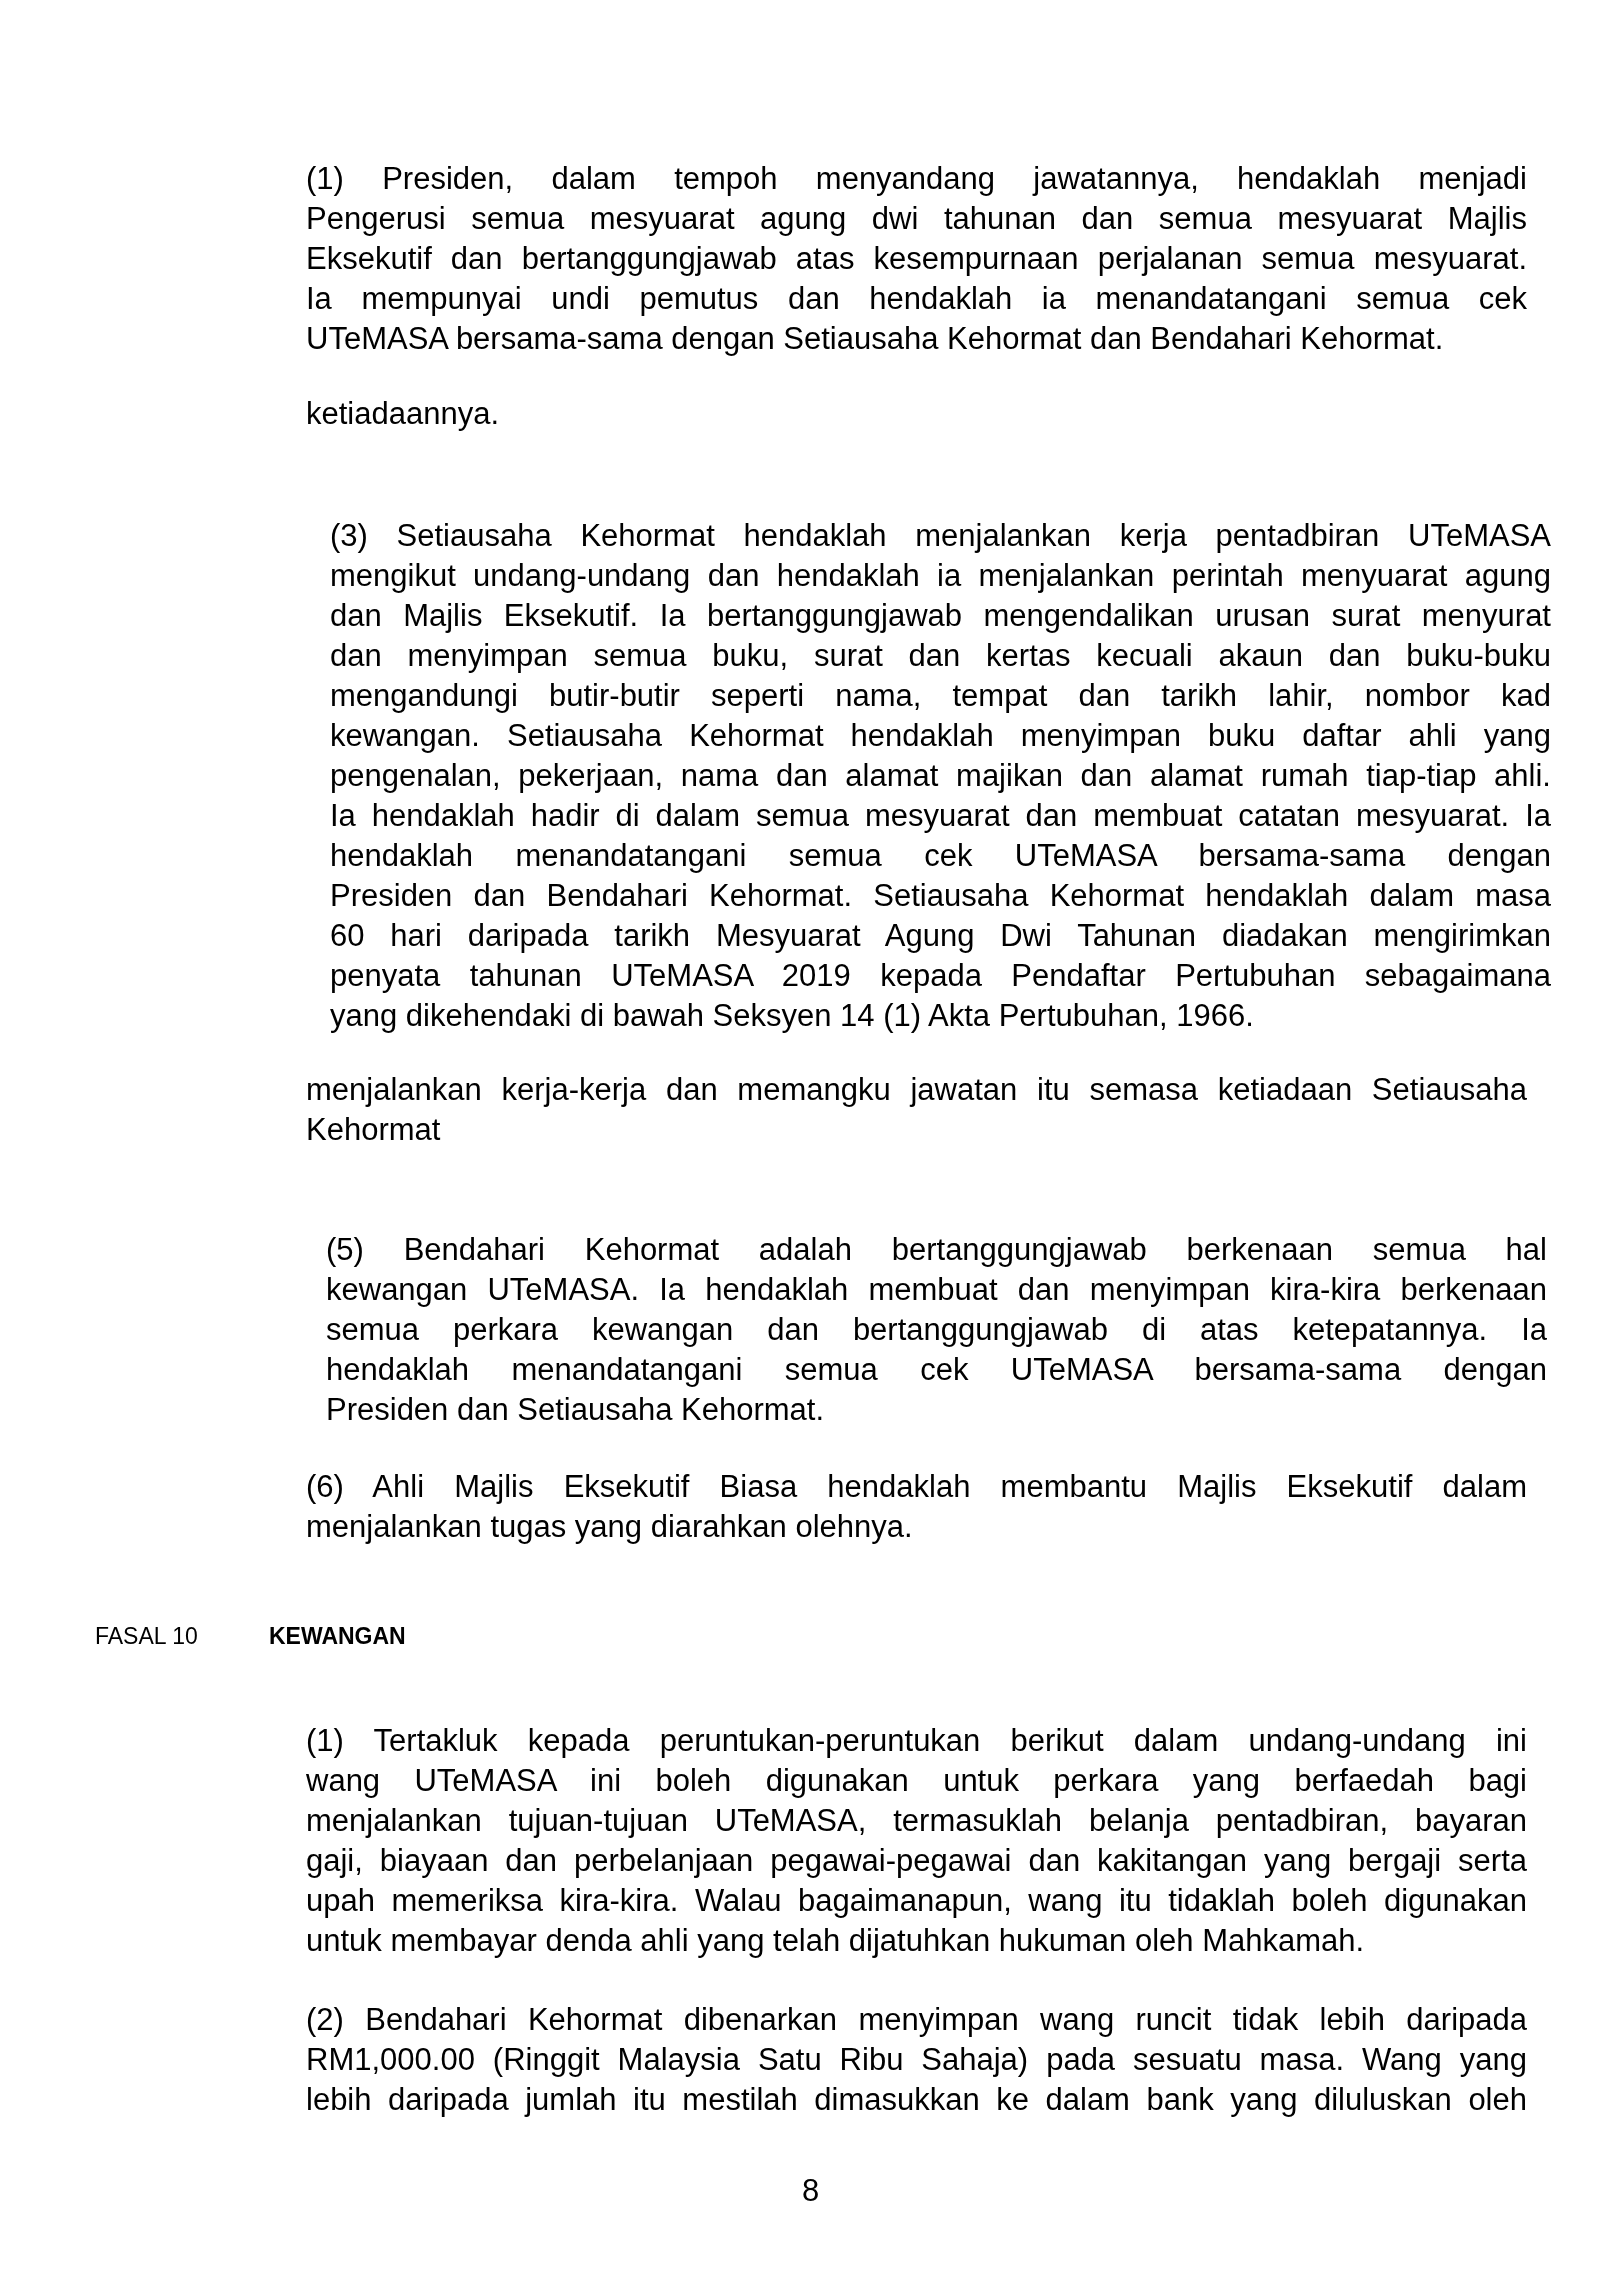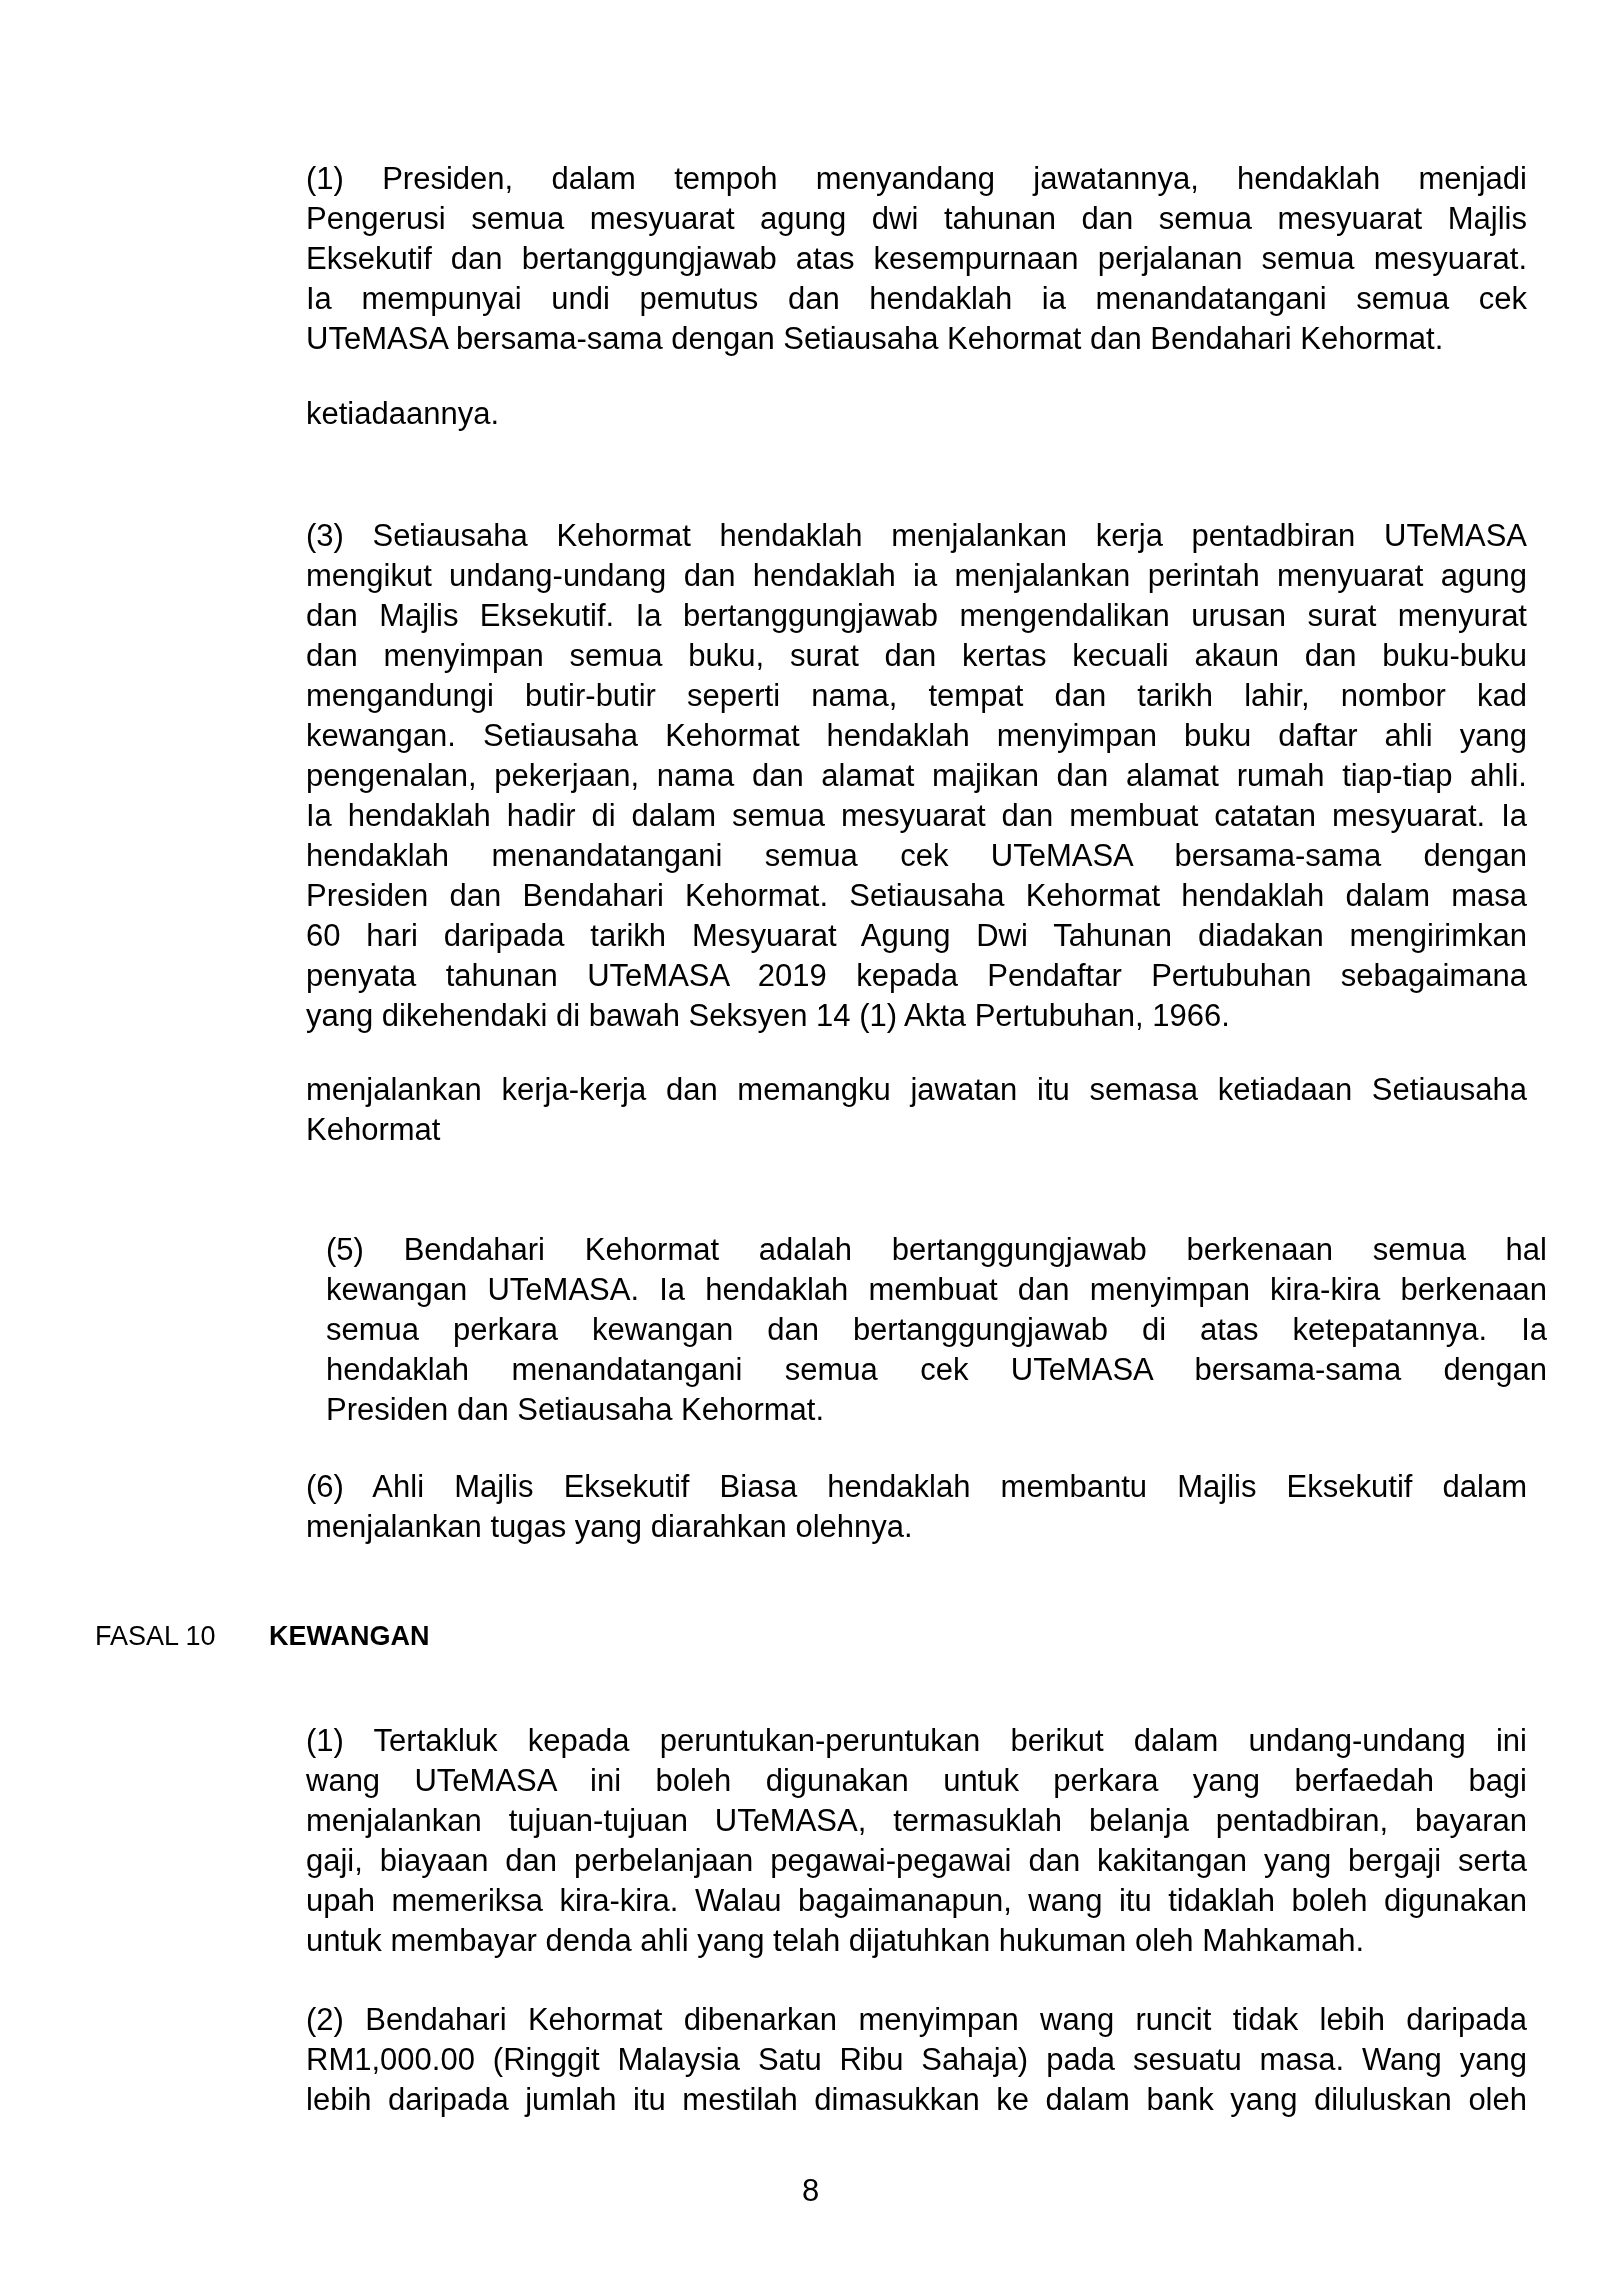--- a/index.html
+++ b/index.html
@@ -37,21 +37,21 @@
       text-align-last: justify;
     }
     .line.last {
       text-align: right;
       text-align-last: left;
     }
     .heading {
       position: absolute;
       top: 1616px;
       left: 95px;
-      font-size: 27px;
+      font-size: 23px;
       line-height: 40px;
       white-space: nowrap;
     }
     .heading .num {
       display: inline-block;
       width: 174px;
     }
     .heading .title {
       font-weight: bold;
     }
@@ -75,21 +75,21 @@
     <span class="line">Pengerusi semua mesyuarat agung dwi tahunan dan semua mesyuarat Majlis</span>
     <span class="line">Eksekutif dan bertanggungjawab atas kesempurnaan perjalanan semua mesyuarat.</span>
     <span class="line">Ia mempunyai undi pemutus dan hendaklah ia menandatangani semua cek</span>
     <span class="line last">UTeMASA bersama-sama dengan Setiausaha Kehormat dan Bendahari Kehormat.</span>
   </div>
 
   <div class="para" style="top:394px;">
     <span class="line last">ketiadaannya.</span>
   </div>
 
-  <div class="para" style="top:516px;">
+  <div class="para" style="top:516px;margin-left:24px;">
     <span class="line">(3) Setiausaha Kehormat hendaklah menjalankan kerja pentadbiran UTeMASA</span>
     <span class="line">mengikut undang-undang dan hendaklah ia menjalankan perintah menyuarat agung</span>
     <span class="line">dan Majlis Eksekutif. Ia bertanggungjawab mengendalikan urusan surat menyurat</span>
     <span class="line">dan menyimpan semua buku, surat dan kertas kecuali akaun dan buku-buku</span>
     <span class="line">mengandungi butir-butir seperti nama, tempat dan tarikh lahir, nombor kad</span>
     <span class="line">kewangan. Setiausaha Kehormat hendaklah menyimpan buku daftar ahli yang</span>
     <span class="line">pengenalan, pekerjaan, nama dan alamat majikan dan alamat rumah tiap-tiap ahli.</span>
     <span class="line">Ia hendaklah hadir di dalam semua mesyuarat dan membuat catatan mesyuarat. Ia</span>
     <span class="line">hendaklah menandatangani semua cek UTeMASA bersama-sama dengan</span>
     <span class="line">Presiden dan Bendahari Kehormat. Setiausaha Kehormat hendaklah dalam masa</span>

